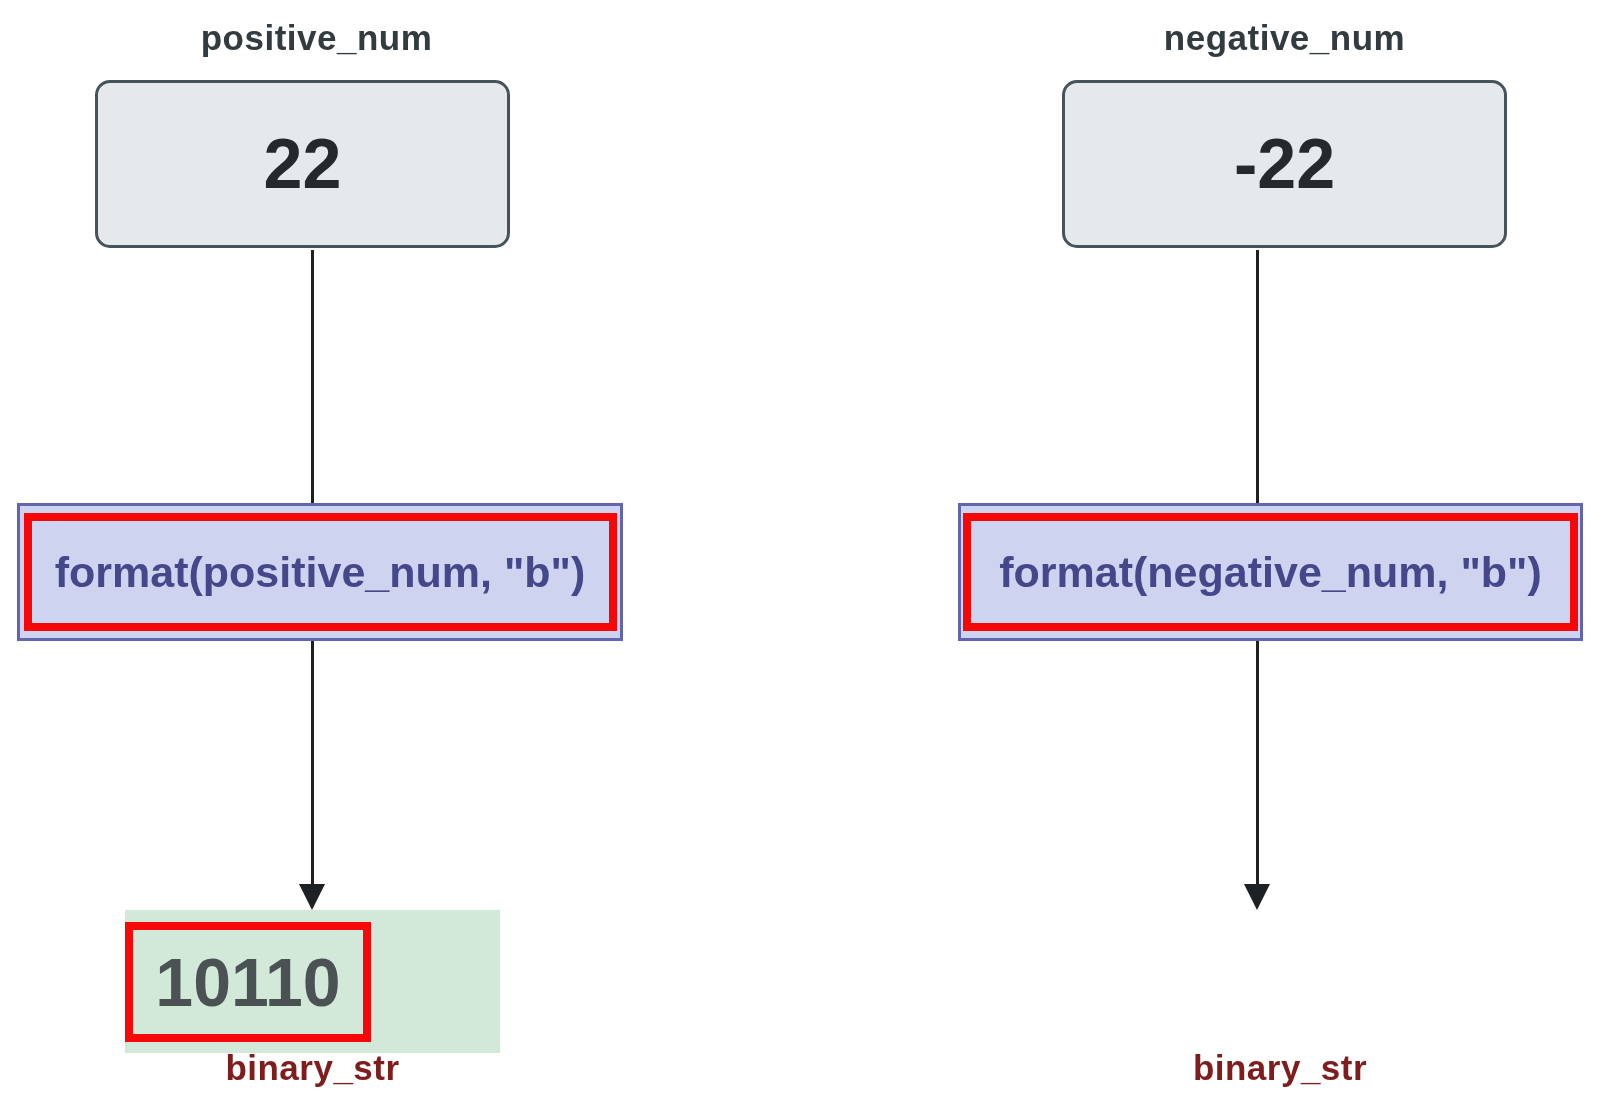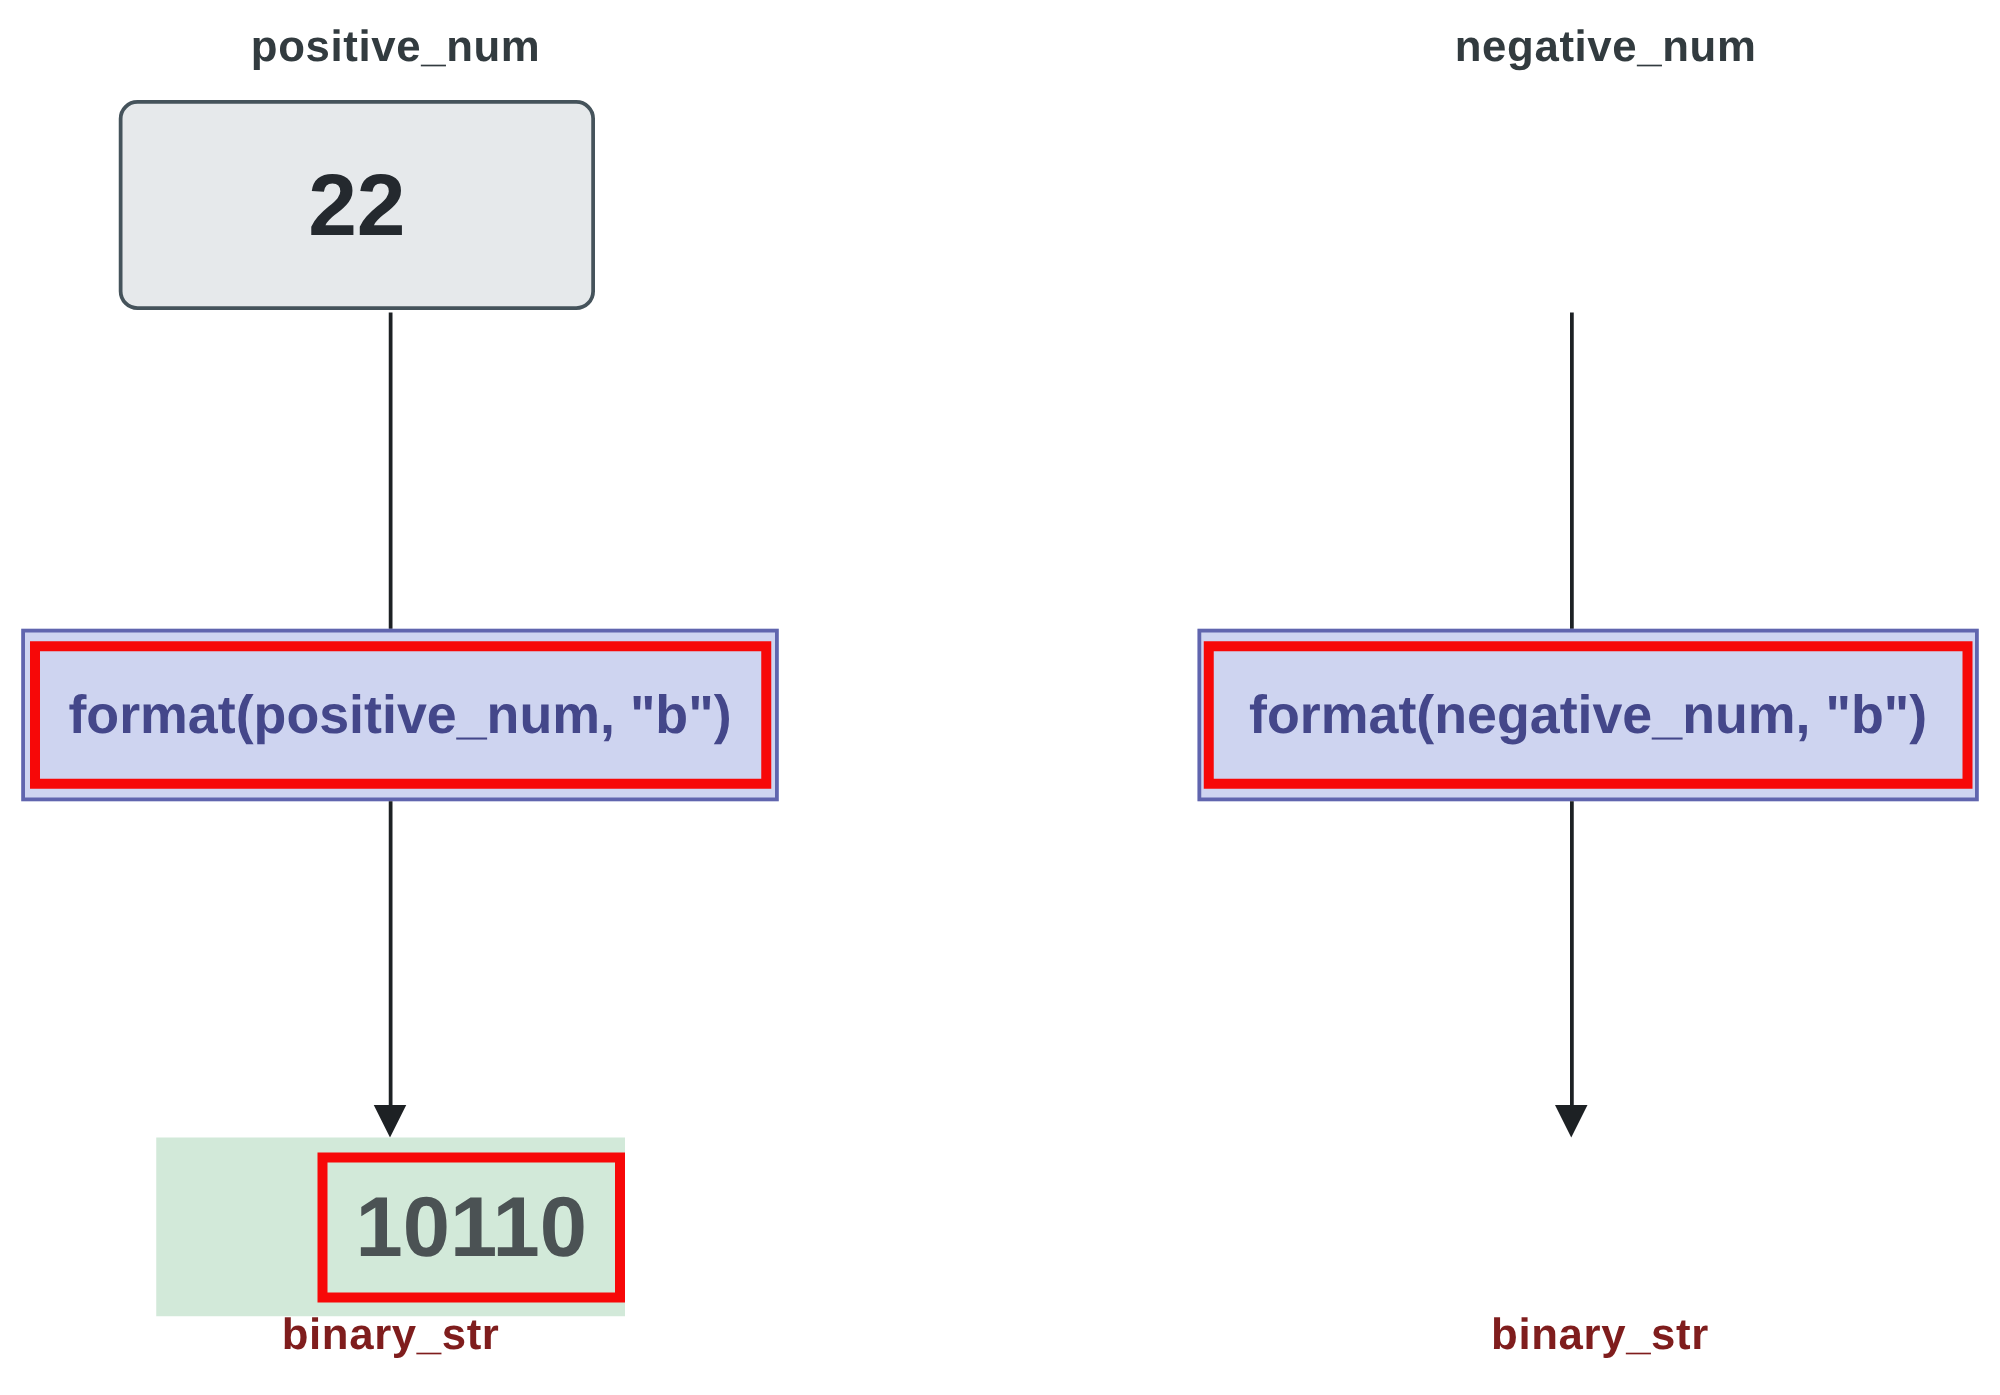--- a/index.html
+++ b/index.html
@@ -33,21 +33,21 @@
     background: #e6e9eb;
     border: 3px solid #45535b;
     border-radius: 15px;
     display: flex;
     align-items: center;
     justify-content: center;
     font-size: 70px;
     font-weight: 700;
     color: #24292e;
   }
-  .vb-left  { left: 95px;  top: 80px; width: 381px; height: 168px; }
+  .vb-left  { left: 95px;  top: 80px; width: 415px; height: 168px; }
   .vb-right { left: 1062px; top: 80px; width: 445px; height: 168px; }
 
   
   .connector {
     width: 3px;
     background: #1d2124;
   }
   .ln1-left  { left: 311px;  top: 250px; height: 255px; }
   .ln1-right { left: 1256px; top: 250px; height: 255px; }
   .ln2-left  { left: 311px;  top: 641px; height: 247px; }
@@ -88,21 +88,21 @@
     font-weight: 600;
     color: #44478a;
     white-space: nowrap;
   }
 
   
   .result-box {
     background: #d2e9d9;
     display: flex;
     align-items: center;
-    justify-content: flex-end;
+    justify-content: flex-start;
   }
   .rb-left  { left: 125px;  top: 910px; width: 375px; height: 143px; }
   .rb-right { left: 1093px; top: 910px; width: 374px; height: 143px; }
 
   .rb-left  .red-frame { width: 230px; height: 104px; }
   .rb-right .red-frame { width: 274px; height: 104px; }
 
   .result-text {
     font-size: 68px;
     font-weight: 700;
@@ -155,20 +155,23 @@
   <div class="abs result-box rb-left">
     <div class="red-frame">
       <span class="result-text">10110</span>
     </div>
   </div>
 
   <div class="abs result-label rl-left">binary_str</div>
 
   <div class="abs var-label lbl-right">negative_num</div>
 
+  <div class="abs value-box vb-right">
+    <span>-22</span>
+  </div>
 
   <div class="abs connector ln1-right"></div>
 
   <div class="abs format-box fb-right">
     <div class="red-frame">
       <span class="format-text">format(negative_num, "b")</span>
     </div>
   </div>
 
   <div class="abs connector ln2-right"></div>

